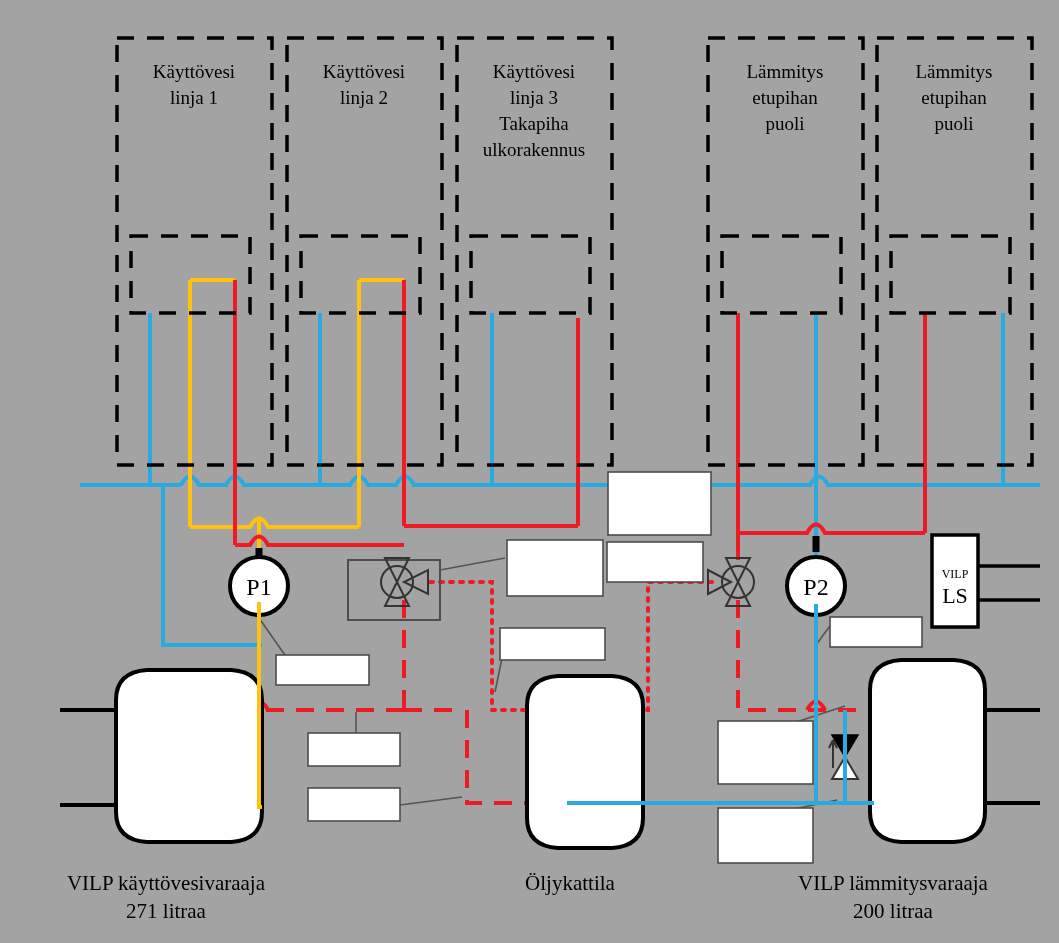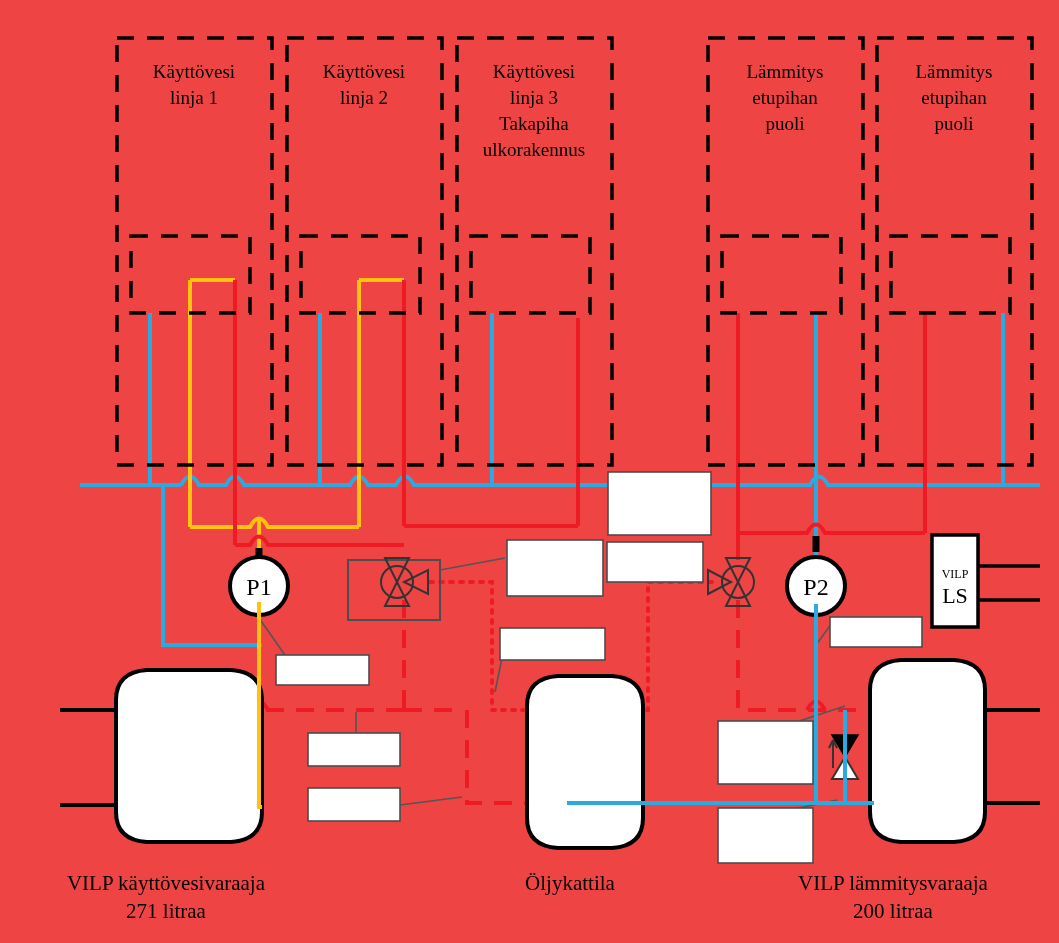--- a/index.html
+++ b/index.html
@@ -1,17 +1,17 @@
 <!DOCTYPE html>
 <html><head>
 <meta charset="utf-8">
 <style>
   html,body{margin:0;padding:0;background:#ffffff;}
   body{font-family:"Liberation Serif", serif;}
-  #stage{position:relative;width:1059px;height:943px;background:#ef4444;overflow:hidden;}
+  #stage{position:relative;width:1059px;height:943px;background:#a3a3a3;overflow:hidden;}
   svg{position:absolute;left:0;top:0;}
   .zone-label{font-family:"Liberation Serif", serif;font-size:19px;fill:#000;text-anchor:middle;}
   .tank-label{font-family:"Liberation Serif", serif;font-size:21px;fill:#000;text-anchor:middle;}
   .pump-label{font-family:"Liberation Serif", serif;font-size:24px;fill:#000;text-anchor:middle;dominant-baseline:central;}
   .ls-small{font-family:"Liberation Serif", serif;font-size:12px;fill:#000;text-anchor:middle;}
   .ls-big{font-family:"Liberation Serif", serif;font-size:22px;fill:#000;text-anchor:middle;}
 </style>
 </head>
 <body>
 

